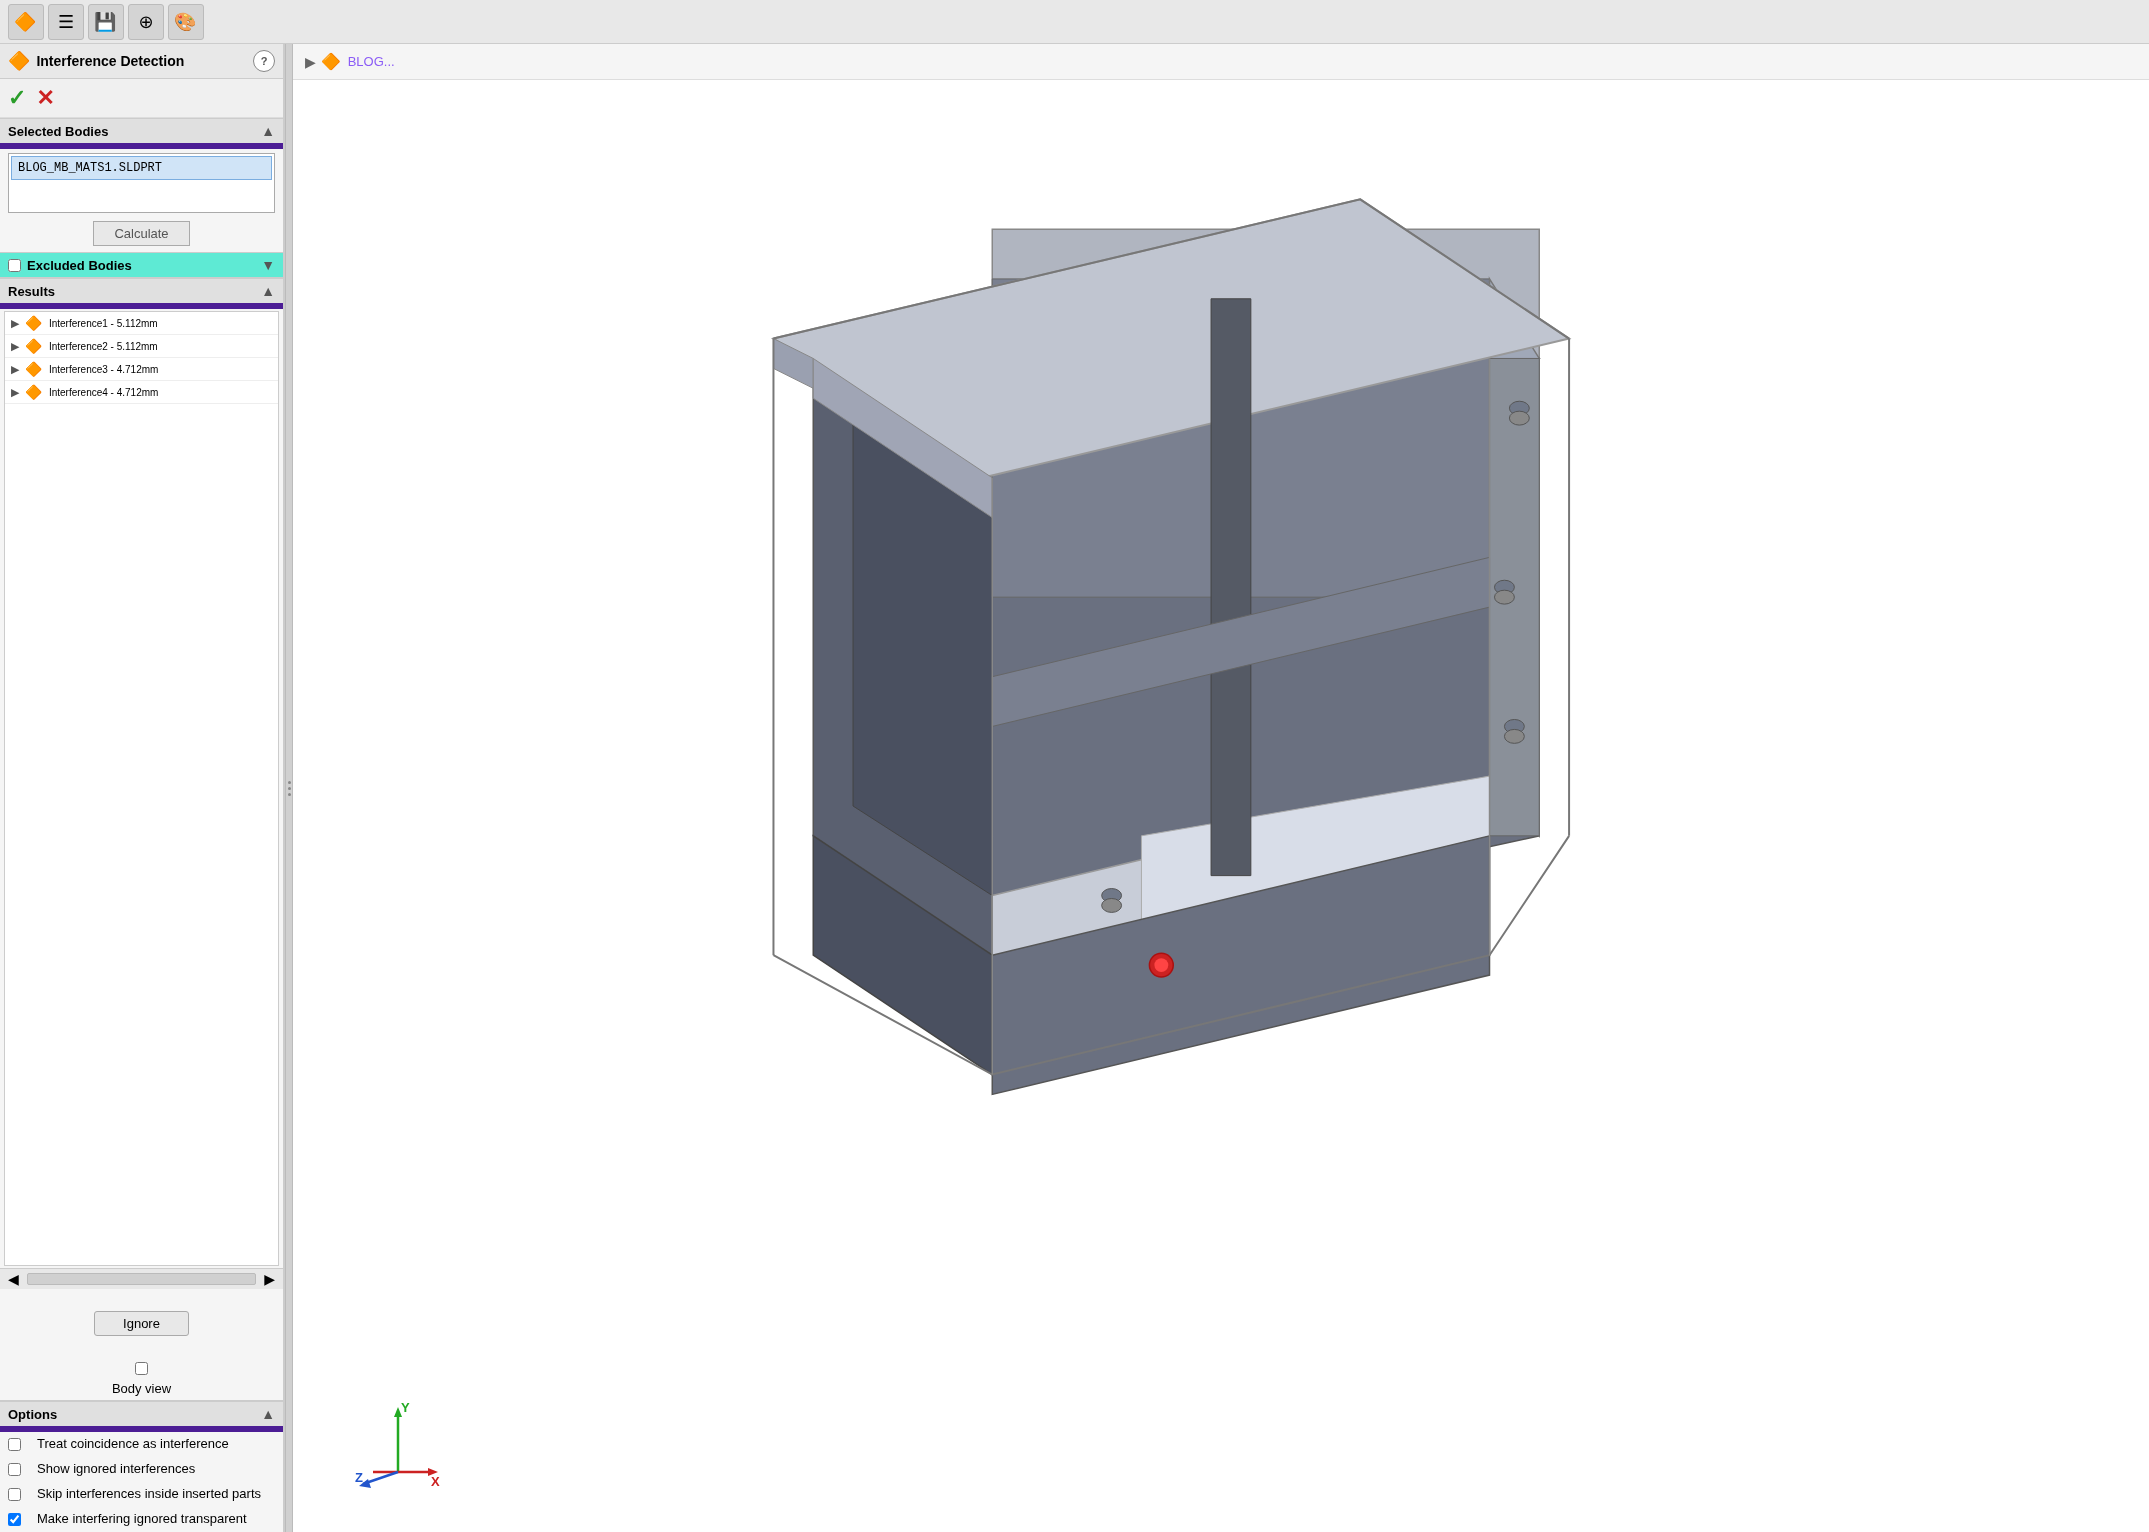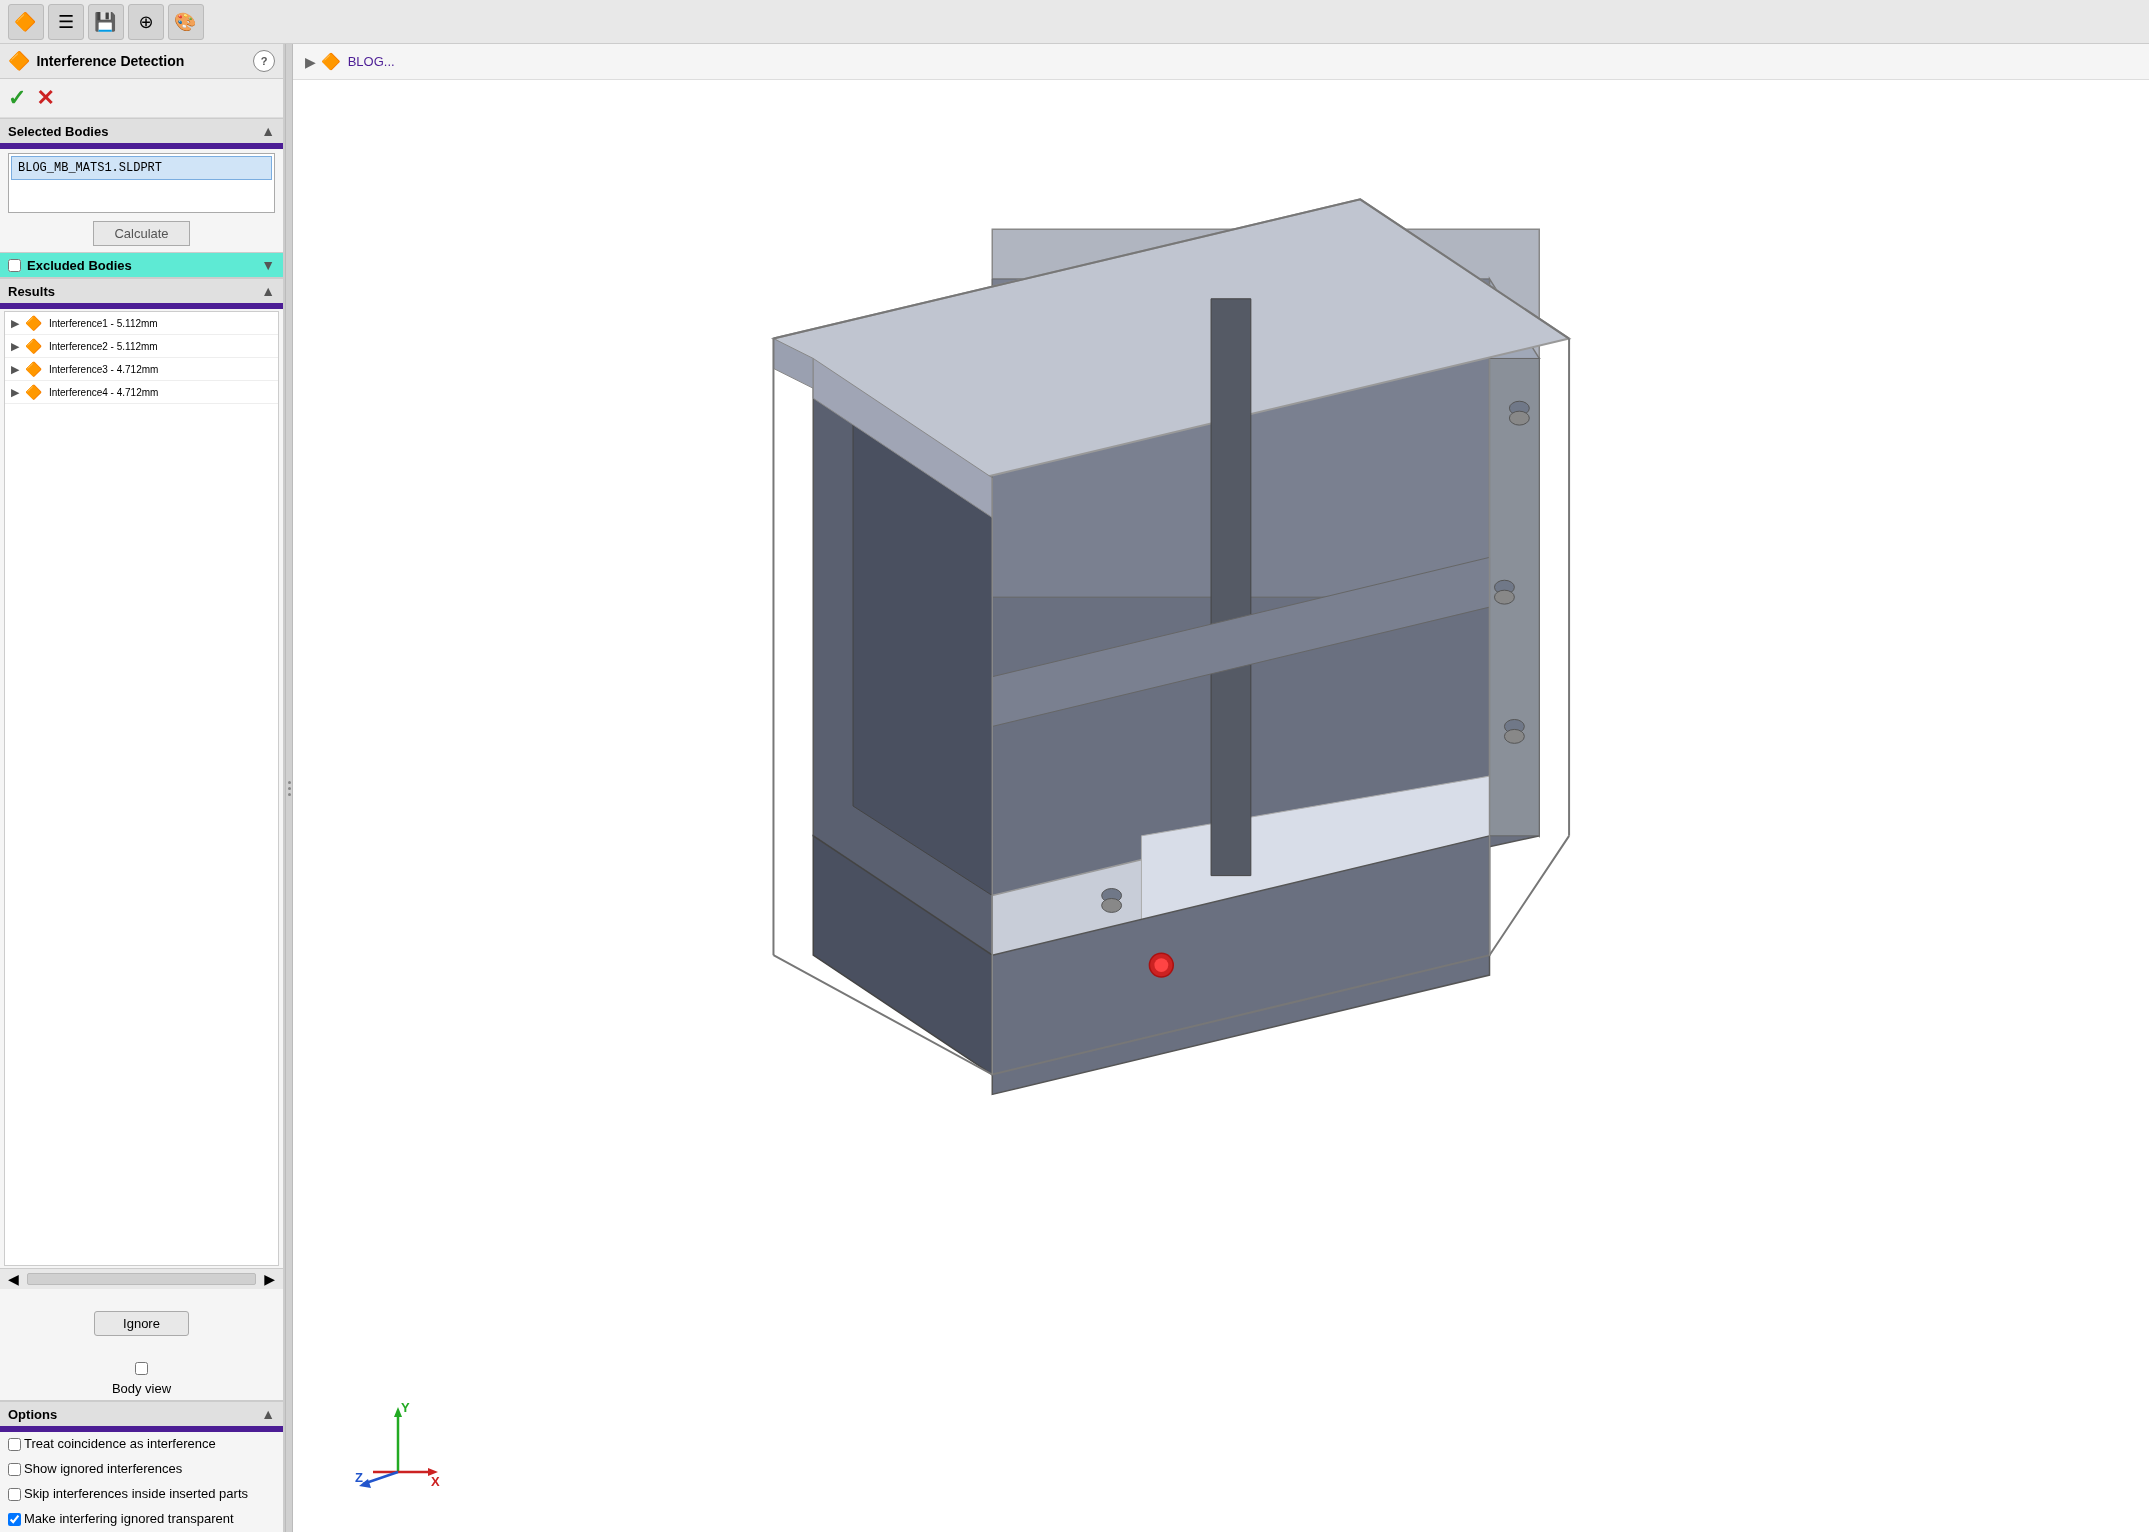--- a/index.html
+++ b/index.html
@@ -259,21 +259,21 @@
     .bodyview-label { font-size: 13px; }
 
     
     .options-section {
       border-top: 1px solid #ccc;
     }
     .option-row {
       display: flex;
       align-items: flex-start;
       padding: 4px 8px;
-      gap: 3px;
+      gap: 16px;
     }
     .option-checkbox { margin-top: 2px; cursor: pointer; }
     .option-label { font-size: 13px; line-height: 1.3; }
 
     
     .viewport-area {
       flex: 1;
       display: flex;
       flex-direction: column;
       overflow: hidden;
@@ -293,21 +293,21 @@
     }
     .breadcrumb-arrow {
       font-size: 14px;
       color: #666;
     }
     .breadcrumb-icon {
       font-size: 16px;
     }
     .breadcrumb-text {
       font-size: 13px;
-      color: #4c1d95;
+      color: #8b5cf6;
     }
 
     
     .viewport-3d {
       flex: 1;
       position: relative;
       background: white;
       overflow: hidden;
     }
 

